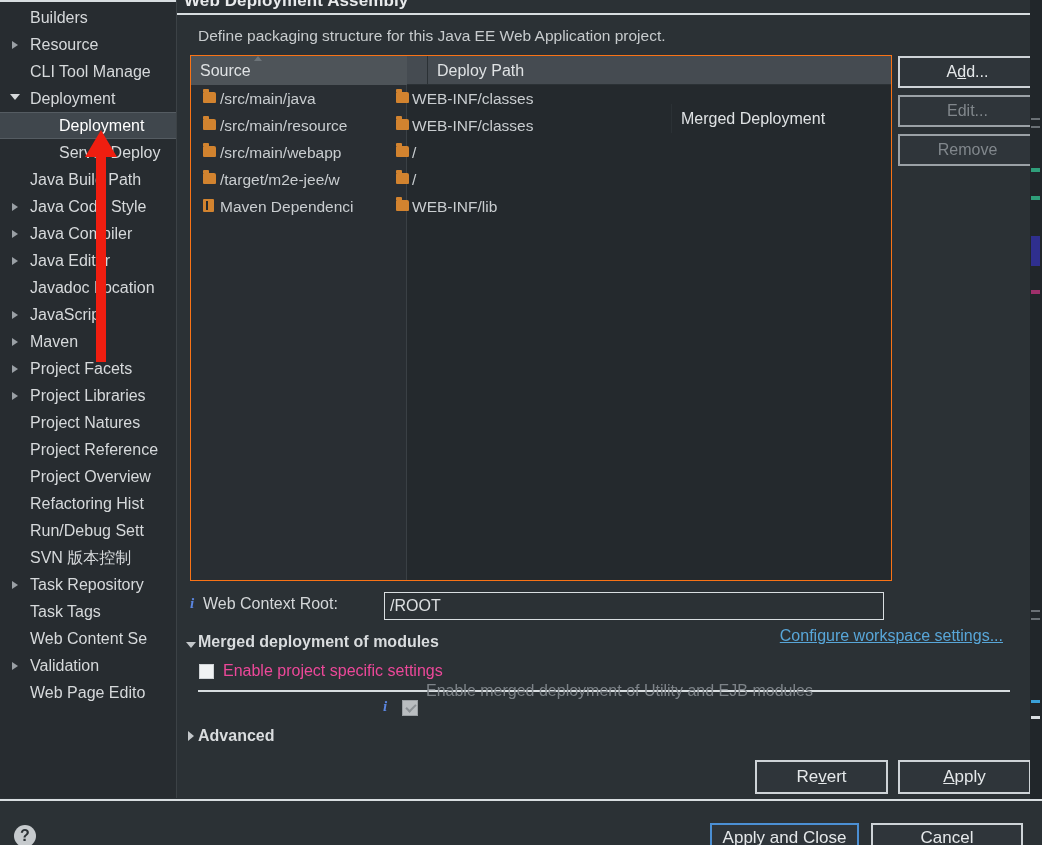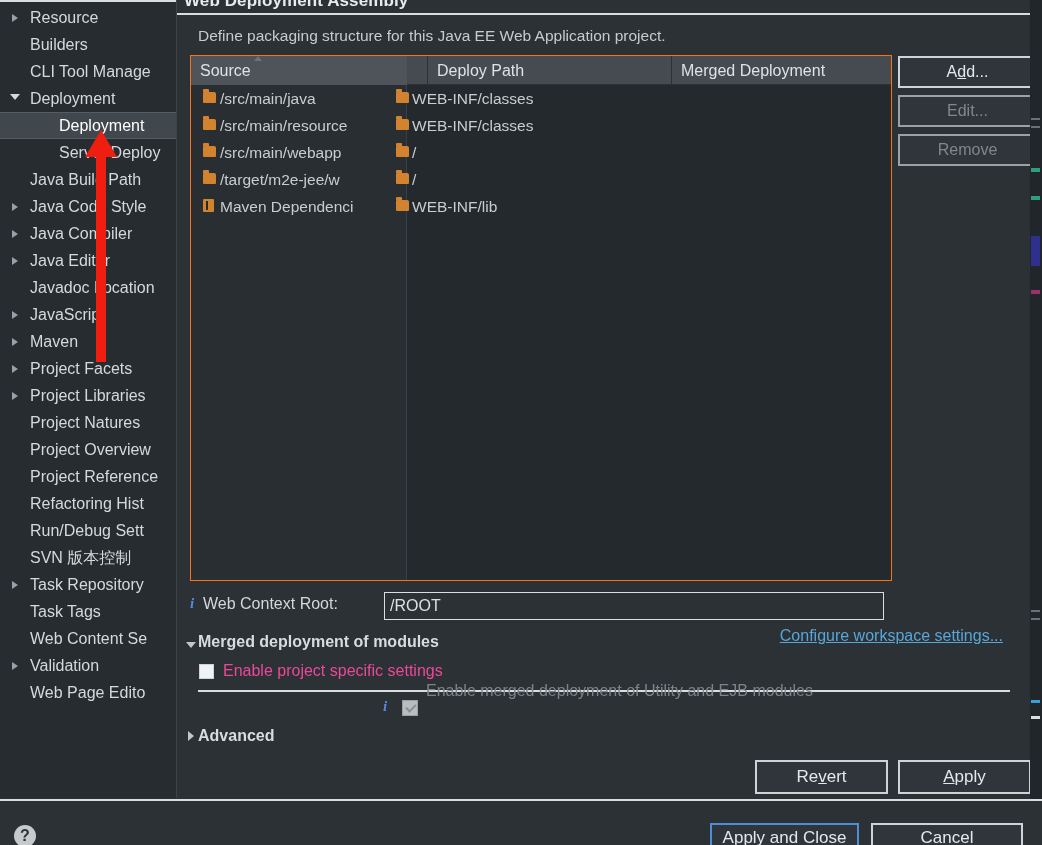--- a/index.html
+++ b/index.html
@@ -130,21 +130,21 @@
     top: 0; height: 29px; line-height: 29px;
     font-size: 16px;
     color: #dfe2e4;
     padding-left: 9px;
     white-space: nowrap;
     box-sizing: border-box;
     overflow: hidden;
   }
   .th.c0 { left: 0;   width: 216px; background:#4e5459; }
   .th.c1 { left: 216px; width: 264px; border-left: 1px solid #2b3135; margin-left: 20px; }
-  .th.c2 { left: 480px; width: 220px; border-left: 1px solid #2b3135; }
+  .th.c2 { left: 480px; width: 220px; border-left: 1px solid #2b3135; margin-top: 48px; }
   #sort-mark {
     position: absolute;
     left: 63px; top: 0px;
     width: 0; height: 0;
     border-left: 4px solid transparent;
     border-right: 4px solid transparent;
     border-bottom: 5px solid #6d7479;
   }
   #table-body {
     position: absolute;
@@ -420,38 +420,38 @@
   <div class="mk" style="top:290px;height:4px;background:#9e2f6a;"></div>
   <div class="mk" style="top:610px;height:2px;background:#6a7075;"></div>
   <div class="mk" style="top:618px;height:2px;background:#6a7075;"></div>
   <div class="mk" style="top:700px;height:3px;background:#3aa0d8;"></div>
   <div class="mk" style="top:716px;height:3px;background:#d8dde0;"></div>
 </div>
 
 <div id="tree-panel">
   <div id="tree-top-strip"></div>
   <div class="tree-list" id="tree-list">
+      <div class="tree-item"><span>Builders</span></div>
       <div class="tree-item"><span class="arrow closed"></span><span>Resource</span></div>
-      <div class="tree-item"><span>Builders</span></div>
       <div class="tree-item"><span>CLI Tool Manage</span></div>
       <div class="tree-item"><span class="arrow open"></span><span>Deployment</span></div>
       <div class="tree-item sel depth2"><span>Deployment </span></div>
       <div class="tree-item depth2"><span>Server Deploy</span></div>
       <div class="tree-item"><span>Java Build Path</span></div>
       <div class="tree-item"><span class="arrow closed"></span><span>Java Code Style</span></div>
       <div class="tree-item"><span class="arrow closed"></span><span>Java Compiler</span></div>
       <div class="tree-item"><span class="arrow closed"></span><span>Java Editor</span></div>
       <div class="tree-item"><span>Javadoc Location</span></div>
       <div class="tree-item"><span class="arrow closed"></span><span>JavaScript</span></div>
       <div class="tree-item"><span class="arrow closed"></span><span>Maven</span></div>
       <div class="tree-item"><span class="arrow closed"></span><span>Project Facets</span></div>
       <div class="tree-item"><span class="arrow closed"></span><span>Project Libraries</span></div>
       <div class="tree-item"><span>Project Natures</span></div>
+      <div class="tree-item"><span>Project Reference</span></div>
       <div class="tree-item"><span>Project Overview</span></div>
-      <div class="tree-item"><span>Project Reference</span></div>
       <div class="tree-item"><span>Refactoring Hist</span></div>
       <div class="tree-item"><span>Run/Debug Sett</span></div>
       <div class="tree-item"><span>SVN 版本控制</span></div>
       <div class="tree-item"><span class="arrow closed"></span><span>Task Repository</span></div>
       <div class="tree-item"><span>Task Tags</span></div>
       <div class="tree-item"><span>Web Content Se</span></div>
       <div class="tree-item"><span class="arrow closed"></span><span>Validation</span></div>
       <div class="tree-item"><span>Web Page Edito</span></div>
     </div>
 </div>

